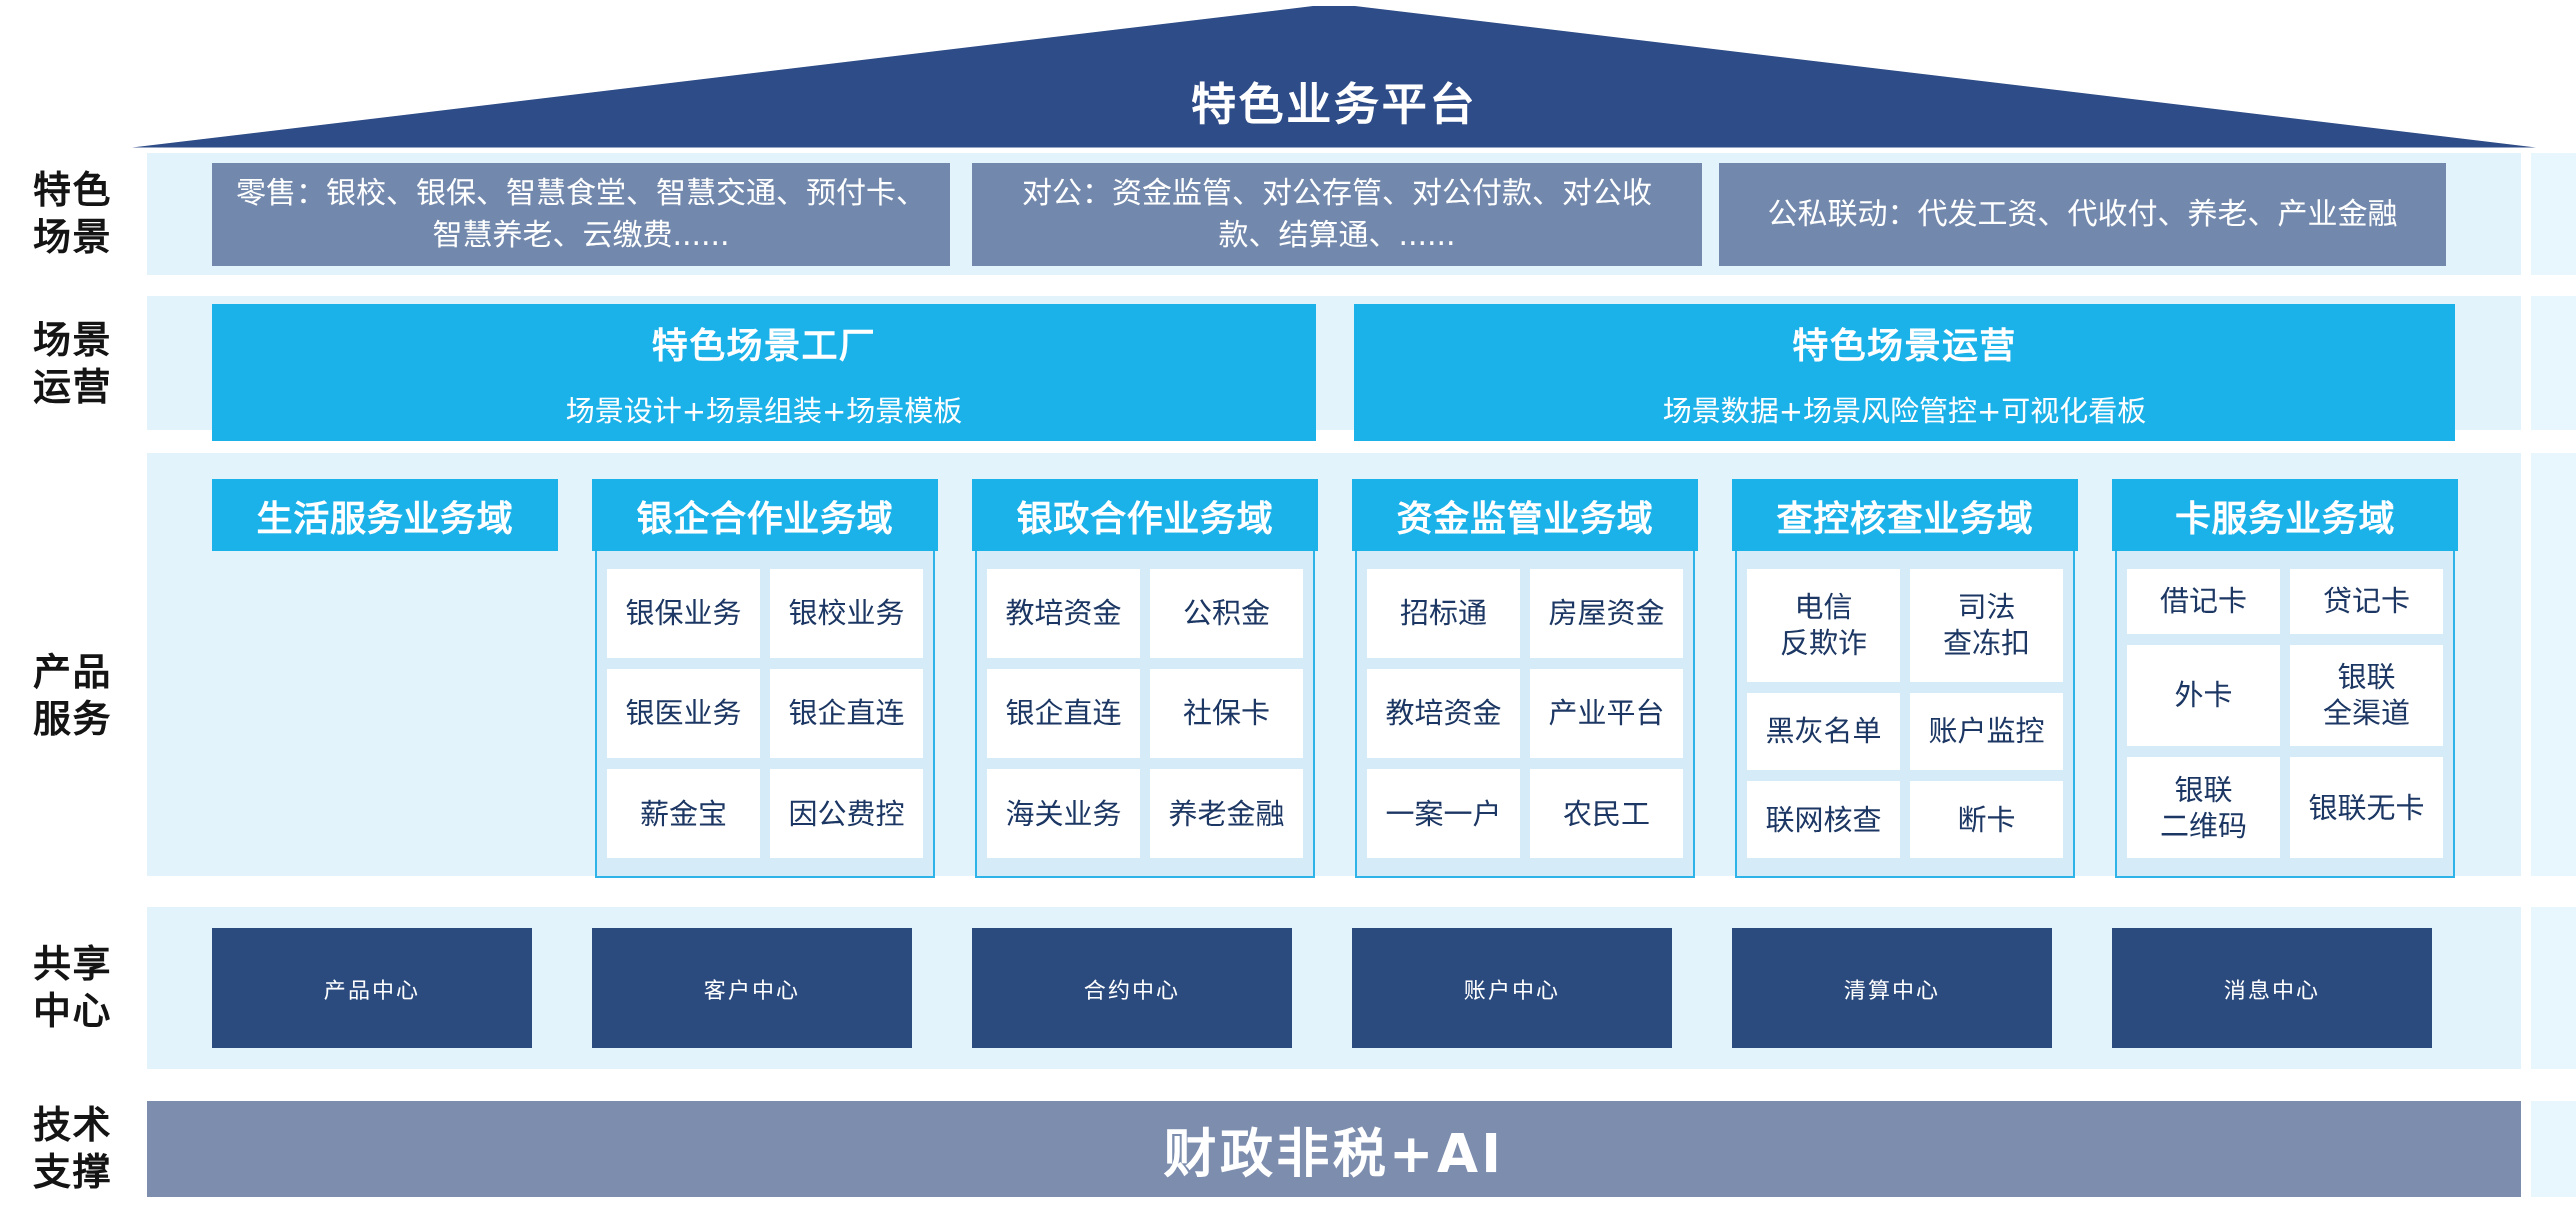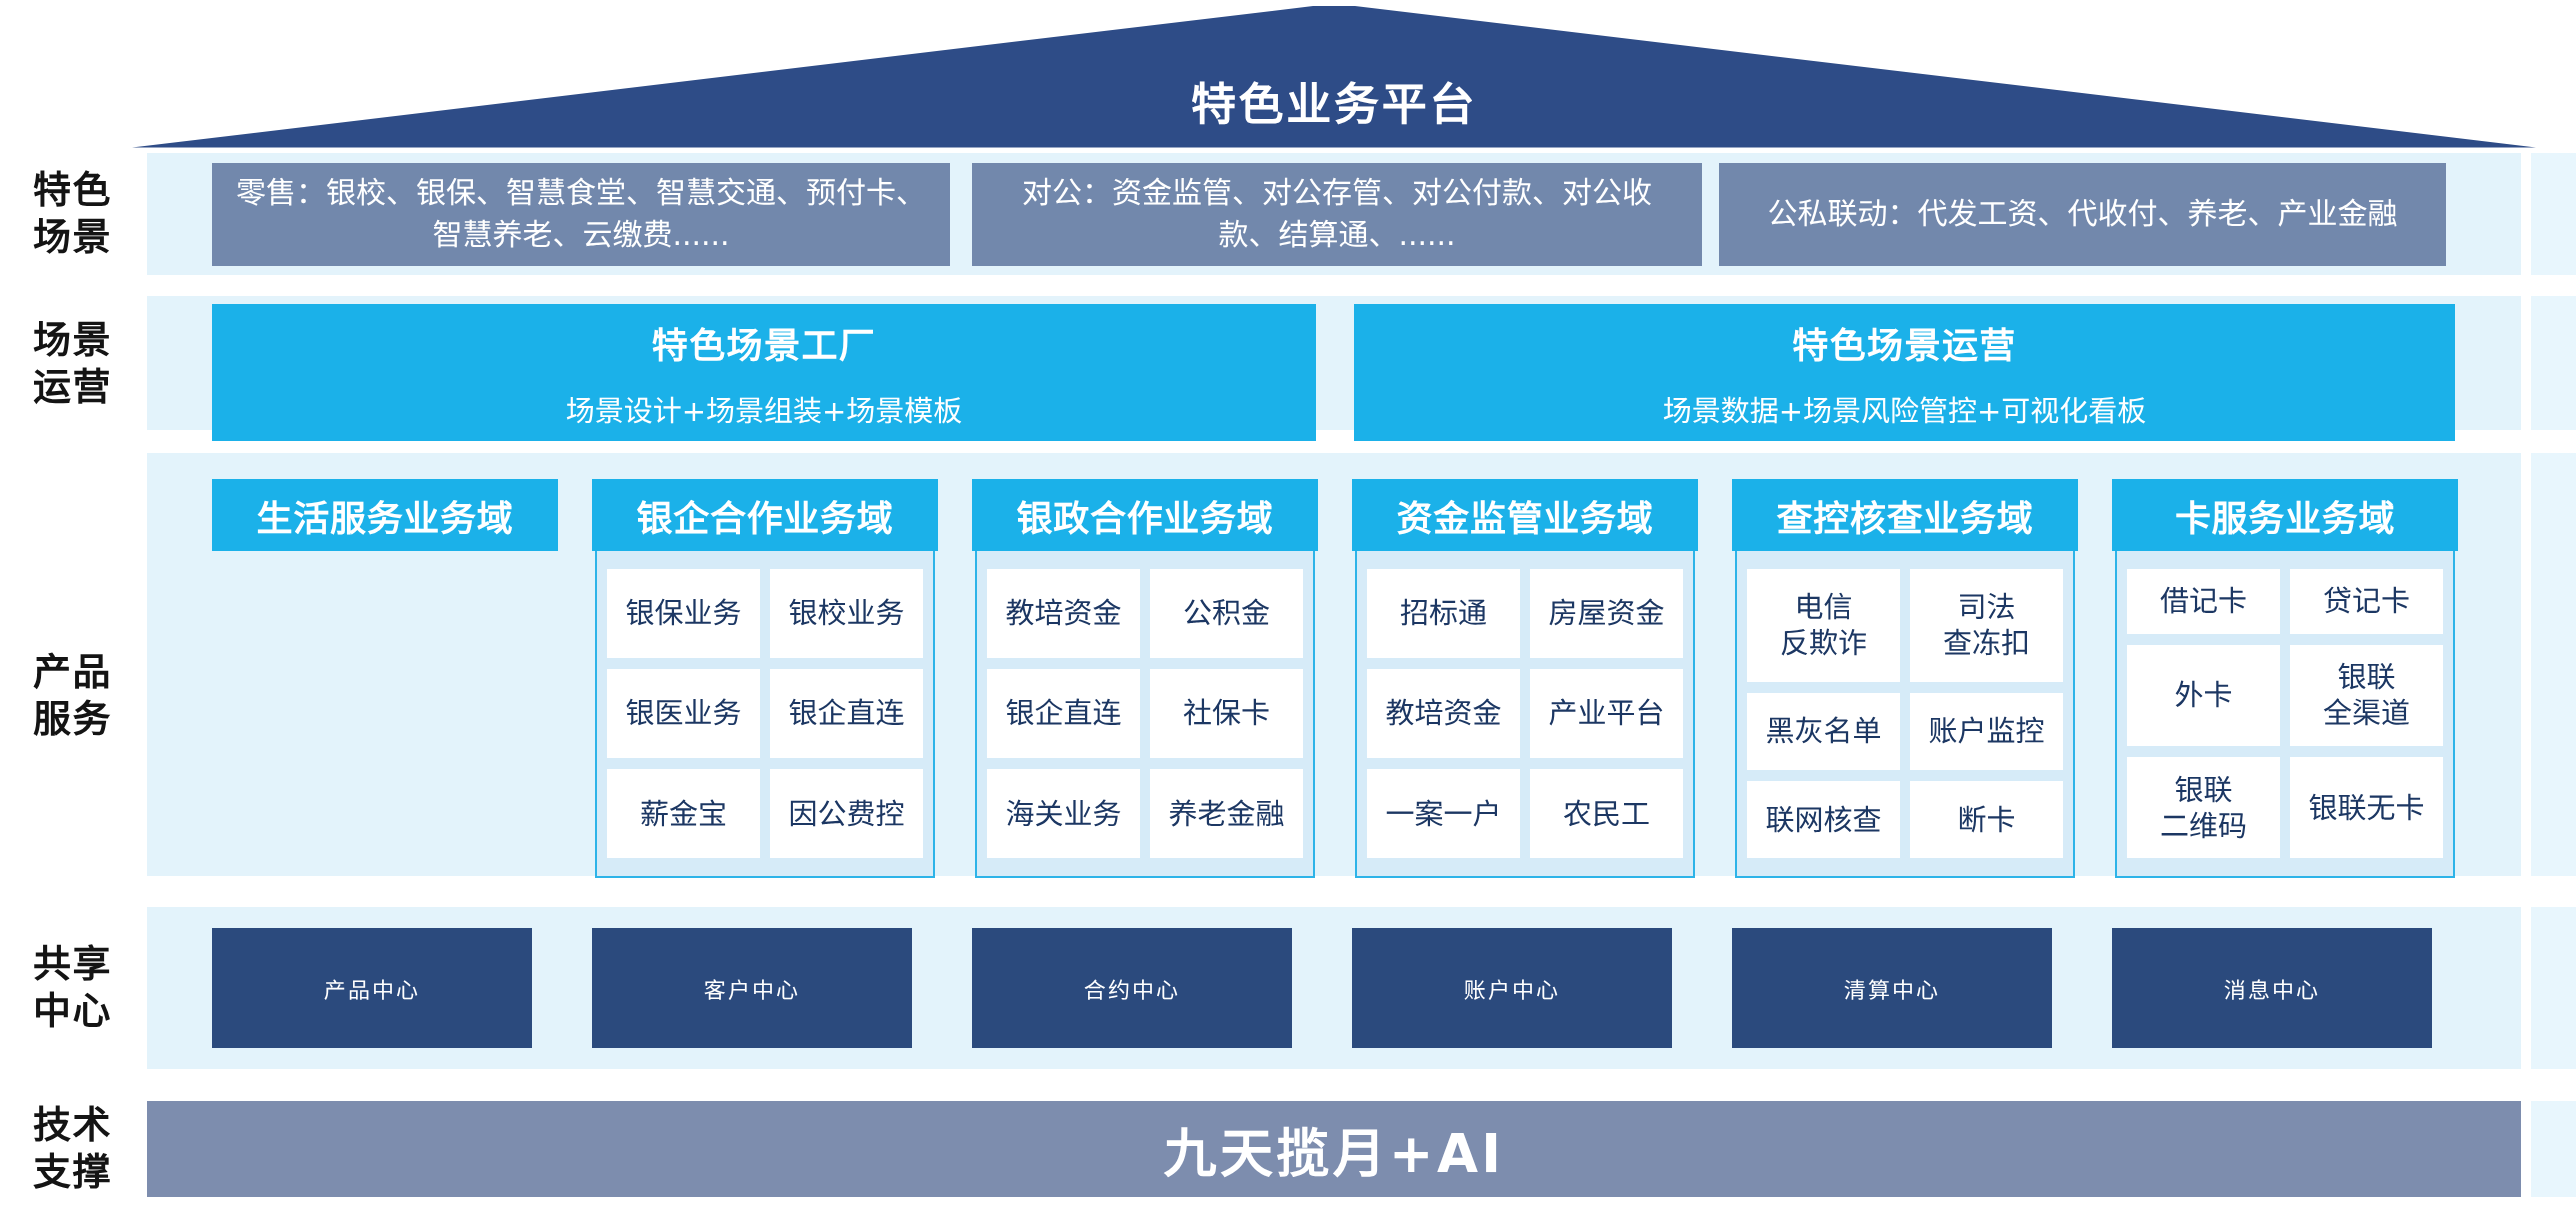--- a/index.html
+++ b/index.html
@@ -178,21 +178,21 @@
 
   <div class="band band-shared">
     <div class="center-box" style="left:65px;">产品中心</div>
     <div class="center-box" style="left:445px;">客户中心</div>
     <div class="center-box" style="left:825px;">合约中心</div>
     <div class="center-box" style="left:1205px;">账户中心</div>
     <div class="center-box" style="left:1585px;">清算中心</div>
     <div class="center-box" style="left:1965px;">消息中心</div>
   </div>
 
-  <div class="tech-bar">九天揽月+AI</div>
+  <div class="tech-bar">财政非税+AI</div>
 
   <div class="edge-strip" style="top:153px;height:122px;"></div>
   <div class="edge-strip" style="top:296px;height:134px;"></div>
   <div class="edge-strip" style="top:453px;height:423px;"></div>
   <div class="edge-strip" style="top:907px;height:162px;"></div>
   <div class="edge-strip" style="top:1101px;height:96px;"></div>
 
 </div>
 
 

